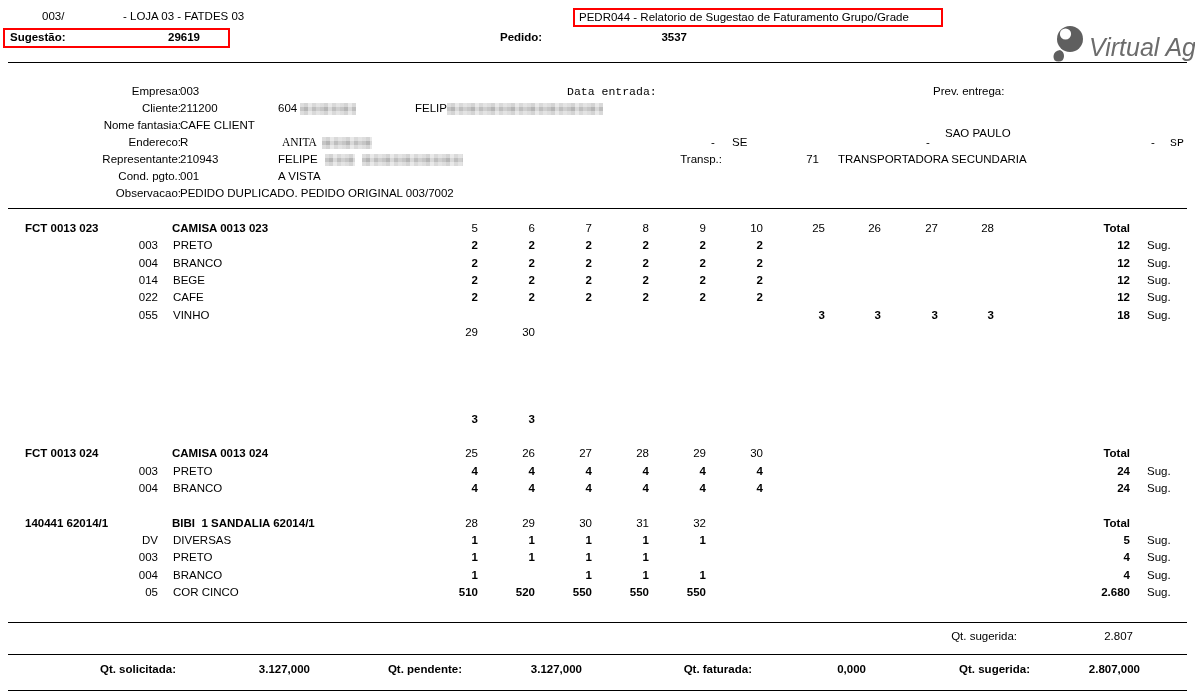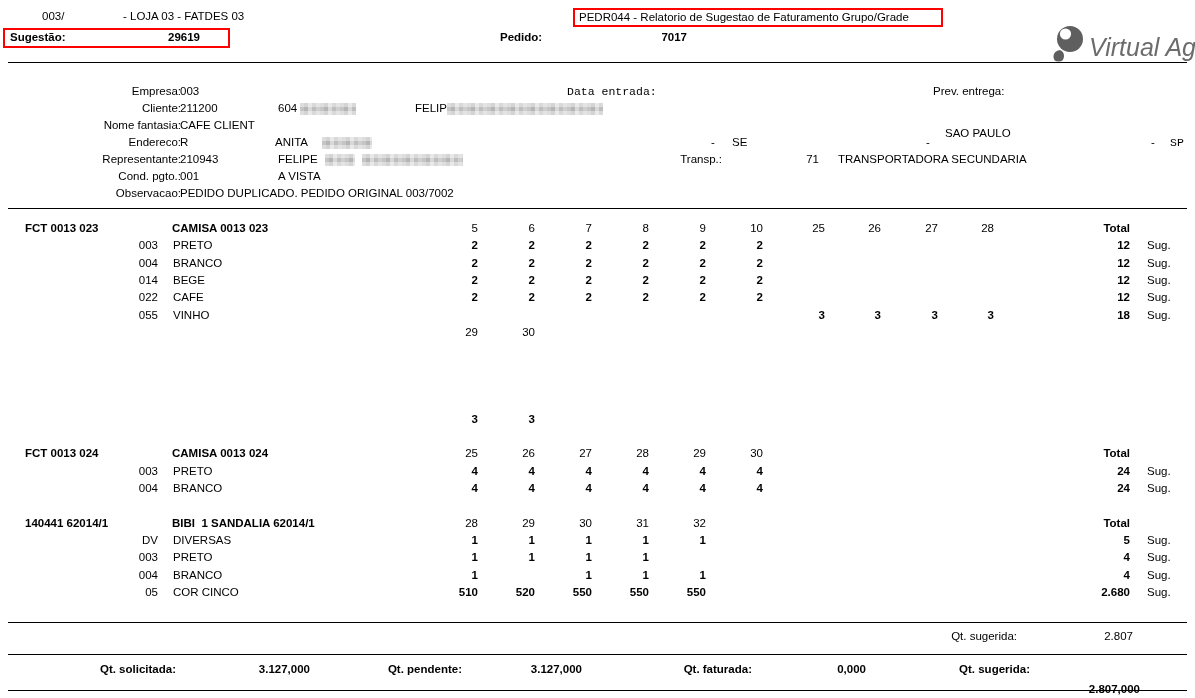--- a/index.html
+++ b/index.html
@@ -36,21 +36,21 @@
 
 <span class="abs" style="left:42px;top:10px;">003/</span>
 <span class="abs" style="left:123px;top:10px;">- LOJA 03 - FATDES 03</span>
 
 <div class="redbox" style="left:3px;top:28px;width:227px;height:20px;">
   <span class="abs b" style="left:5px;top:1px;">Sugestão:</span>
   <span class="abs b r" style="left:125px;top:1px;width:70px;">29619</span>
 </div>
 
 <span class="abs b" style="left:500px;top:31px;">Pedido:</span>
-<span class="abs b r" style="left:620px;top:31px;width:67px;">7017</span>
+<span class="abs b r" style="left:620px;top:31px;width:67px;">3537</span>
 
 <div class="redbox" style="left:573px;top:8px;width:370px;height:19px;">
   <span class="abs" style="left:4px;top:1px;">PEDR044 - Relatorio de Sugestao de Faturamento Grupo/Grade</span>
 </div>
 
 <svg class="abs" style="left:1046px;top:24px;" width="42" height="42" viewBox="0 0 42 42">
   <circle cx="24" cy="15" r="13" fill="#5f5f5f"></circle>
   <circle cx="19.5" cy="10" r="5.6" fill="#ffffff"></circle>
   <path d="M14 26 q-6 1 -6.5 6 q-0.5 5.5 5 5.5 q5.5 0 5.5 -5.5 q0 -4.5 -4 -6 z" fill="#5f5f5f"></path>
 </svg>
@@ -68,21 +68,21 @@
 <span class="abs" style="left:278px;top:102px;">604</span>
 <div class="blur" style="left:300px;top:103px;width:56px;"></div>
 <span class="abs" style="left:415px;top:102px;">FELIPE</span>
 <div class="blur" style="left:447px;top:103px;width:156px;"></div>
 
 <span class="abs ilabel" style="top:119px;">Nome fantasia:</span>
 <span class="abs" style="left:180px;top:119px;">CAFE CLIENT</span>
 
 <span class="abs ilabel" style="top:136px;">Endereco:</span>
 <span class="abs" style="left:180px;top:136px;">R</span>
-<span class="abs" style="left:275px;top:136px;">ANITA</span>
+<span class="abs" style="left:282px;top:136px;font-family:Liberation Serif, serif;">ANITA</span>
 <div class="blur" style="left:322px;top:137px;width:50px;"></div>
 <span class="abs" style="left:711px;top:136px;">-</span>
 <span class="abs" style="left:732px;top:136px;">SE</span>
 <span class="abs" style="left:926px;top:136px;">-</span>
 <span class="abs" style="left:945px;top:127px;">SAO PAULO</span>
 <span class="abs" style="left:1151px;top:136px;">-</span>
 <span class="abs" style="left:1170px;top:136px;font-family:Liberation Mono, monospace;">SP</span>
 
 <span class="abs ilabel" style="top:153px;">Representante:</span>
 <span class="abs" style="left:180px;top:153px;">210943</span>
@@ -109,15 +109,15 @@
 <span class="abs r" style="left:1053px;top:630px;width:80px;">2.807</span>
 <div class="hline" style="top:654px;"></div>
 <div id="totalsrow">
     <span class="abs b r" style="left: 46px; top: 663px; width: 130px;">Qt. solicitada:</span>
     <span class="abs b r" style="left: 210px; top: 663px; width: 100px;">3.127,000</span>
     <span class="abs b r" style="left: 332px; top: 663px; width: 130px;">Qt. pendente:</span>
     <span class="abs b r" style="left: 482px; top: 663px; width: 100px;">3.127,000</span>
     <span class="abs b r" style="left: 622px; top: 663px; width: 130px;">Qt. faturada:</span>
     <span class="abs b r" style="left: 766px; top: 663px; width: 100px;">0,000</span>
     <span class="abs b r" style="left: 900px; top: 663px; width: 130px;">Qt. sugerida:</span>
-    <span class="abs b r" style="left: 1040px; top: 683px; width: 100px;">2.807,000</span>
+    <span class="abs b r" style="left: 1040px; top: 663px; width: 100px;">2.807,000</span>
   </div>
 <div class="hline" style="top:690px;"></div>
 
 </body></html>

